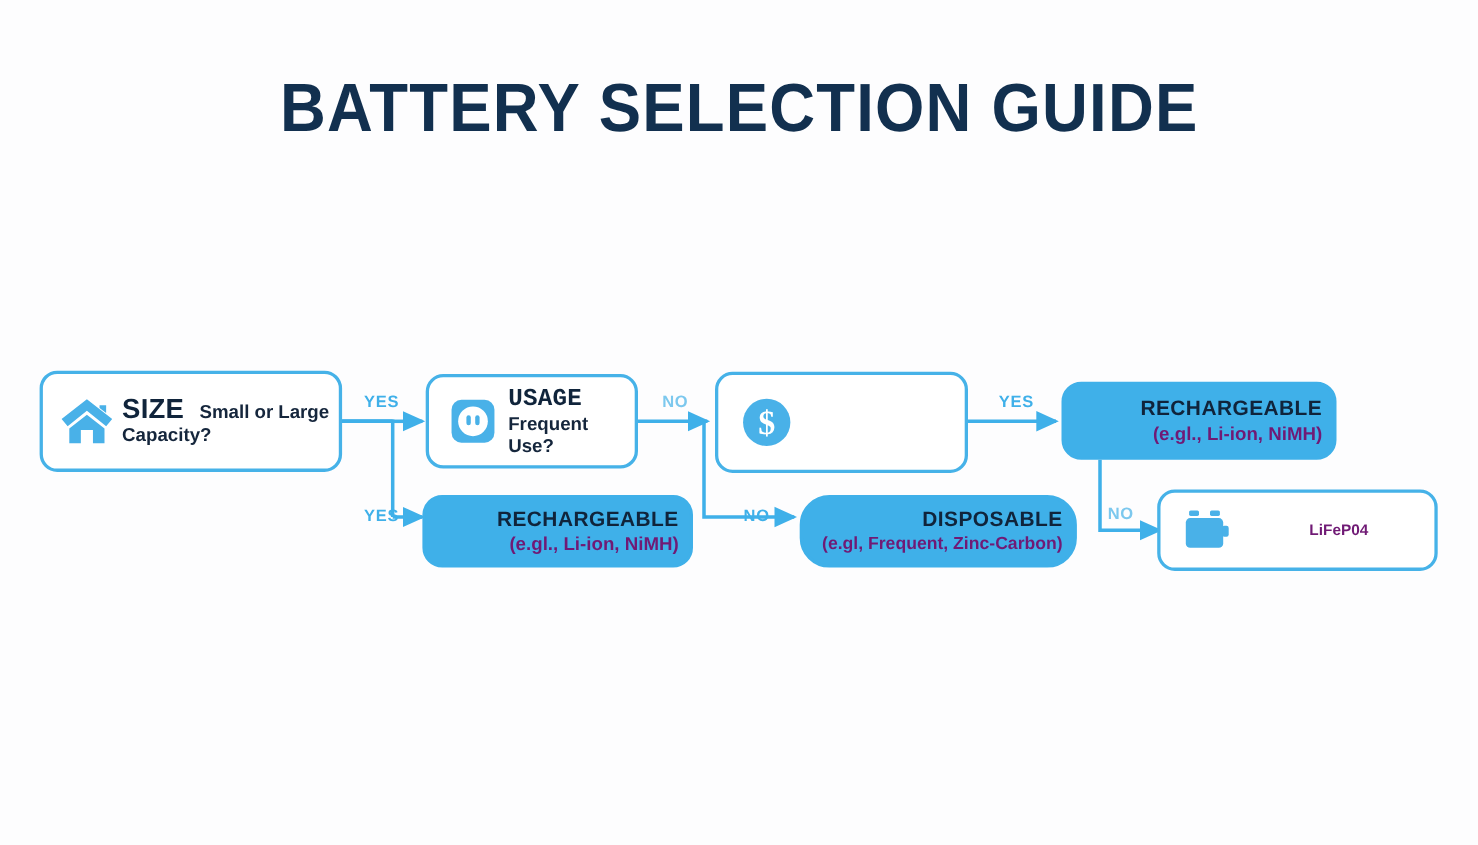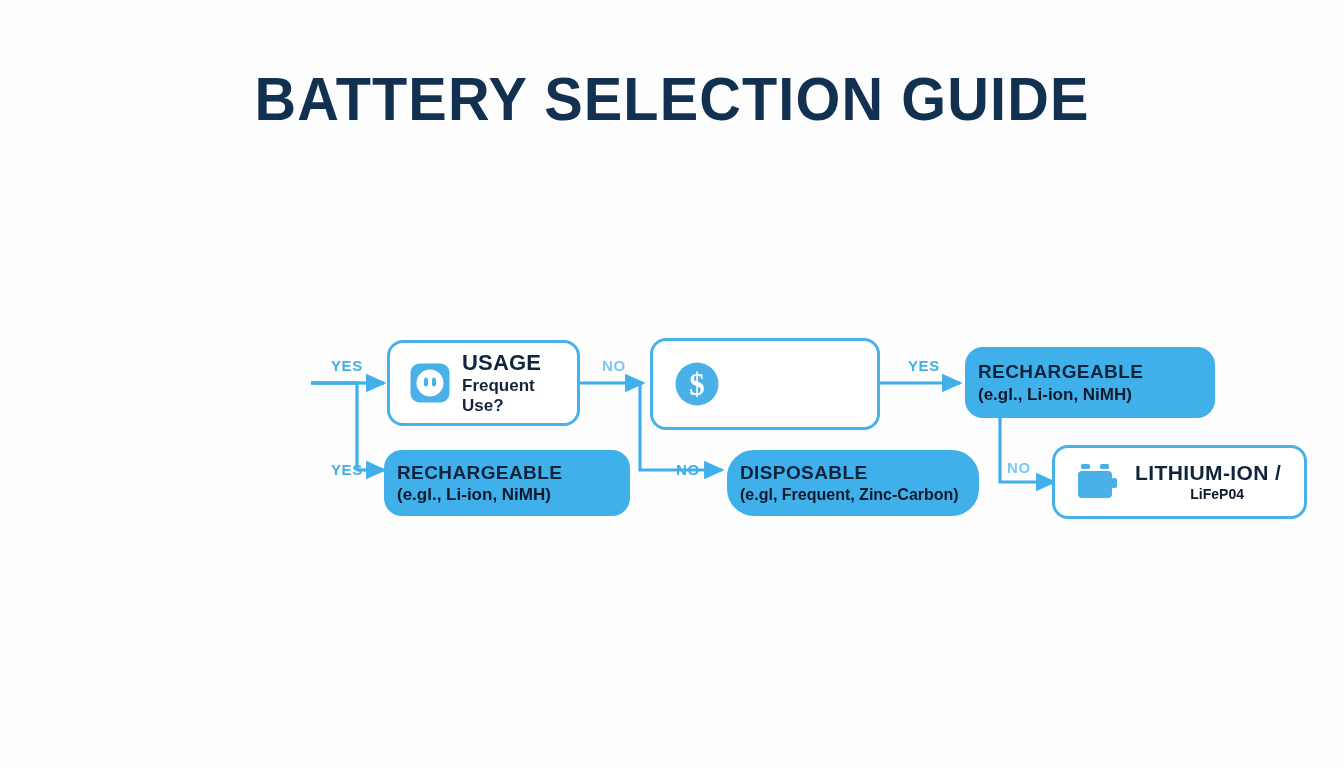--- a/index.html
+++ b/index.html
@@ -111,39 +111,39 @@
     font-size: 25px;
     vertical-align: baseline;
     margin-right: 14px;
   }
   .size-inner .sub {
     display: inline;
     font-size: 17px;
   }
 
   
-  .stacked .heading { margin-bottom: 2px; }
+  .stacked .heading { margin-bottom: 2px; font-family: Liberation Mono, monospace; }
 
   
   .result {
     justify-content: center;
-    text-align: left;
+    text-align: right;
     padding: 0 10px;
   }
   .result .r1 {
     font-size: 19px;
     font-weight: bold;
     color: #10243b;
     letter-spacing: 0.4px;
     line-height: 1.25;
   }
   .result .r2 {
     font-size: 17px;
     font-weight: bold;
-    color: #0f172a;
+    color: #701a75;
     line-height: 1.25;
   }
   .result.with-icon {
     justify-content: flex-start;
     text-align: left;
     padding-left: 16px;
   }
   .result.with-icon .icon-wrap { width: 56px; height: 46px; }
   .result.with-icon .txt { padding-left: 8px; }
   .result.with-icon .r1 { font-size: 21px; }
@@ -196,20 +196,35 @@
     </g>
   </svg>
 
   <div class="edge-label" style="left:331px; top:357px;">YES</div>
   <div class="edge-label" style="left:331px; top:461px;">YES</div>
   <div class="edge-label dim" style="left:602px; top:357px;">NO</div>
   <div class="edge-label" style="left:676px; top:461px;">NO</div>
   <div class="edge-label" style="left:908px; top:357px;">YES</div>
   <div class="edge-label dim" style="left:1007px; top:459px;">NO</div>
 
+  <div class="node outline decision" style="left:36px; top:337px; width:275px; height:92px;">
+    <div class="icon-wrap">
+      <svg width="50" height="46" viewBox="0 0 50 46" aria-hidden="true">
+        <path d="M25 3 L48 21 L42.5 27.5 L25 13.5 L7.5 27.5 L2 21 Z" fill="#49b1e8"></path>
+        <path d="M36.5 8.5 L42.5 8.5 L42.5 15.5 L36.5 11 Z" fill="#49b1e8"></path>
+        <path d="M25 17 L41 29.5 L41 43 L30.5 43 L30.5 31 L19.5 31 L19.5 43 L9 43 L9 29.5 Z" fill="#49b1e8"></path>
+      </svg>
+    </div>
+    <div class="txt">
+      <div class="size-inner">
+        <span class="heading">SIZE</span><span class="sub">Small or</span>
+        <div class="sub" style="text-align:right; padding-right:4px;">Large Capacity?</div>
+      </div>
+    </div>
+  </div>
 
   <div class="node outline decision stacked" style="left:387px; top:340px; width:193px; height:86px;">
     <div class="icon-wrap">
       <svg width="42" height="42" viewBox="0 0 42 42" aria-hidden="true">
         <rect x="1.5" y="1.5" width="39" height="39" rx="9" fill="#49b1e8"></rect>
         <circle cx="21" cy="21" r="13.5" fill="#ffffff"></circle>
         <rect x="15" y="15.5" width="4" height="9" rx="2" fill="#49b1e8"></rect>
         <rect x="23" y="15.5" width="4" height="9" rx="2" fill="#49b1e8"></rect>
       </svg>
     </div>
@@ -252,18 +267,17 @@
   <div class="node outline result with-icon" style="left:1052px; top:445px; width:255px; height:74px;">
     <div class="icon-wrap">
       <svg width="52" height="44" viewBox="0 0 52 44" aria-hidden="true">
         <rect x="8" y="4" width="9" height="5" rx="1.5" fill="#49b1e8"></rect>
         <rect x="27" y="4" width="9" height="5" rx="1.5" fill="#49b1e8"></rect>
         <rect x="5" y="11" width="34" height="27" rx="4" fill="#49b1e8"></rect>
         <rect x="38" y="18" width="6" height="10" rx="2" fill="#49b1e8"></rect>
       </svg>
     </div>
     <div class="txt">
-      <div class="r1">LITHIUM-ION /</div>
       <div class="r2">LiFeP04</div>
     </div>
   </div>
 
 </div>
 
 </body></html>

